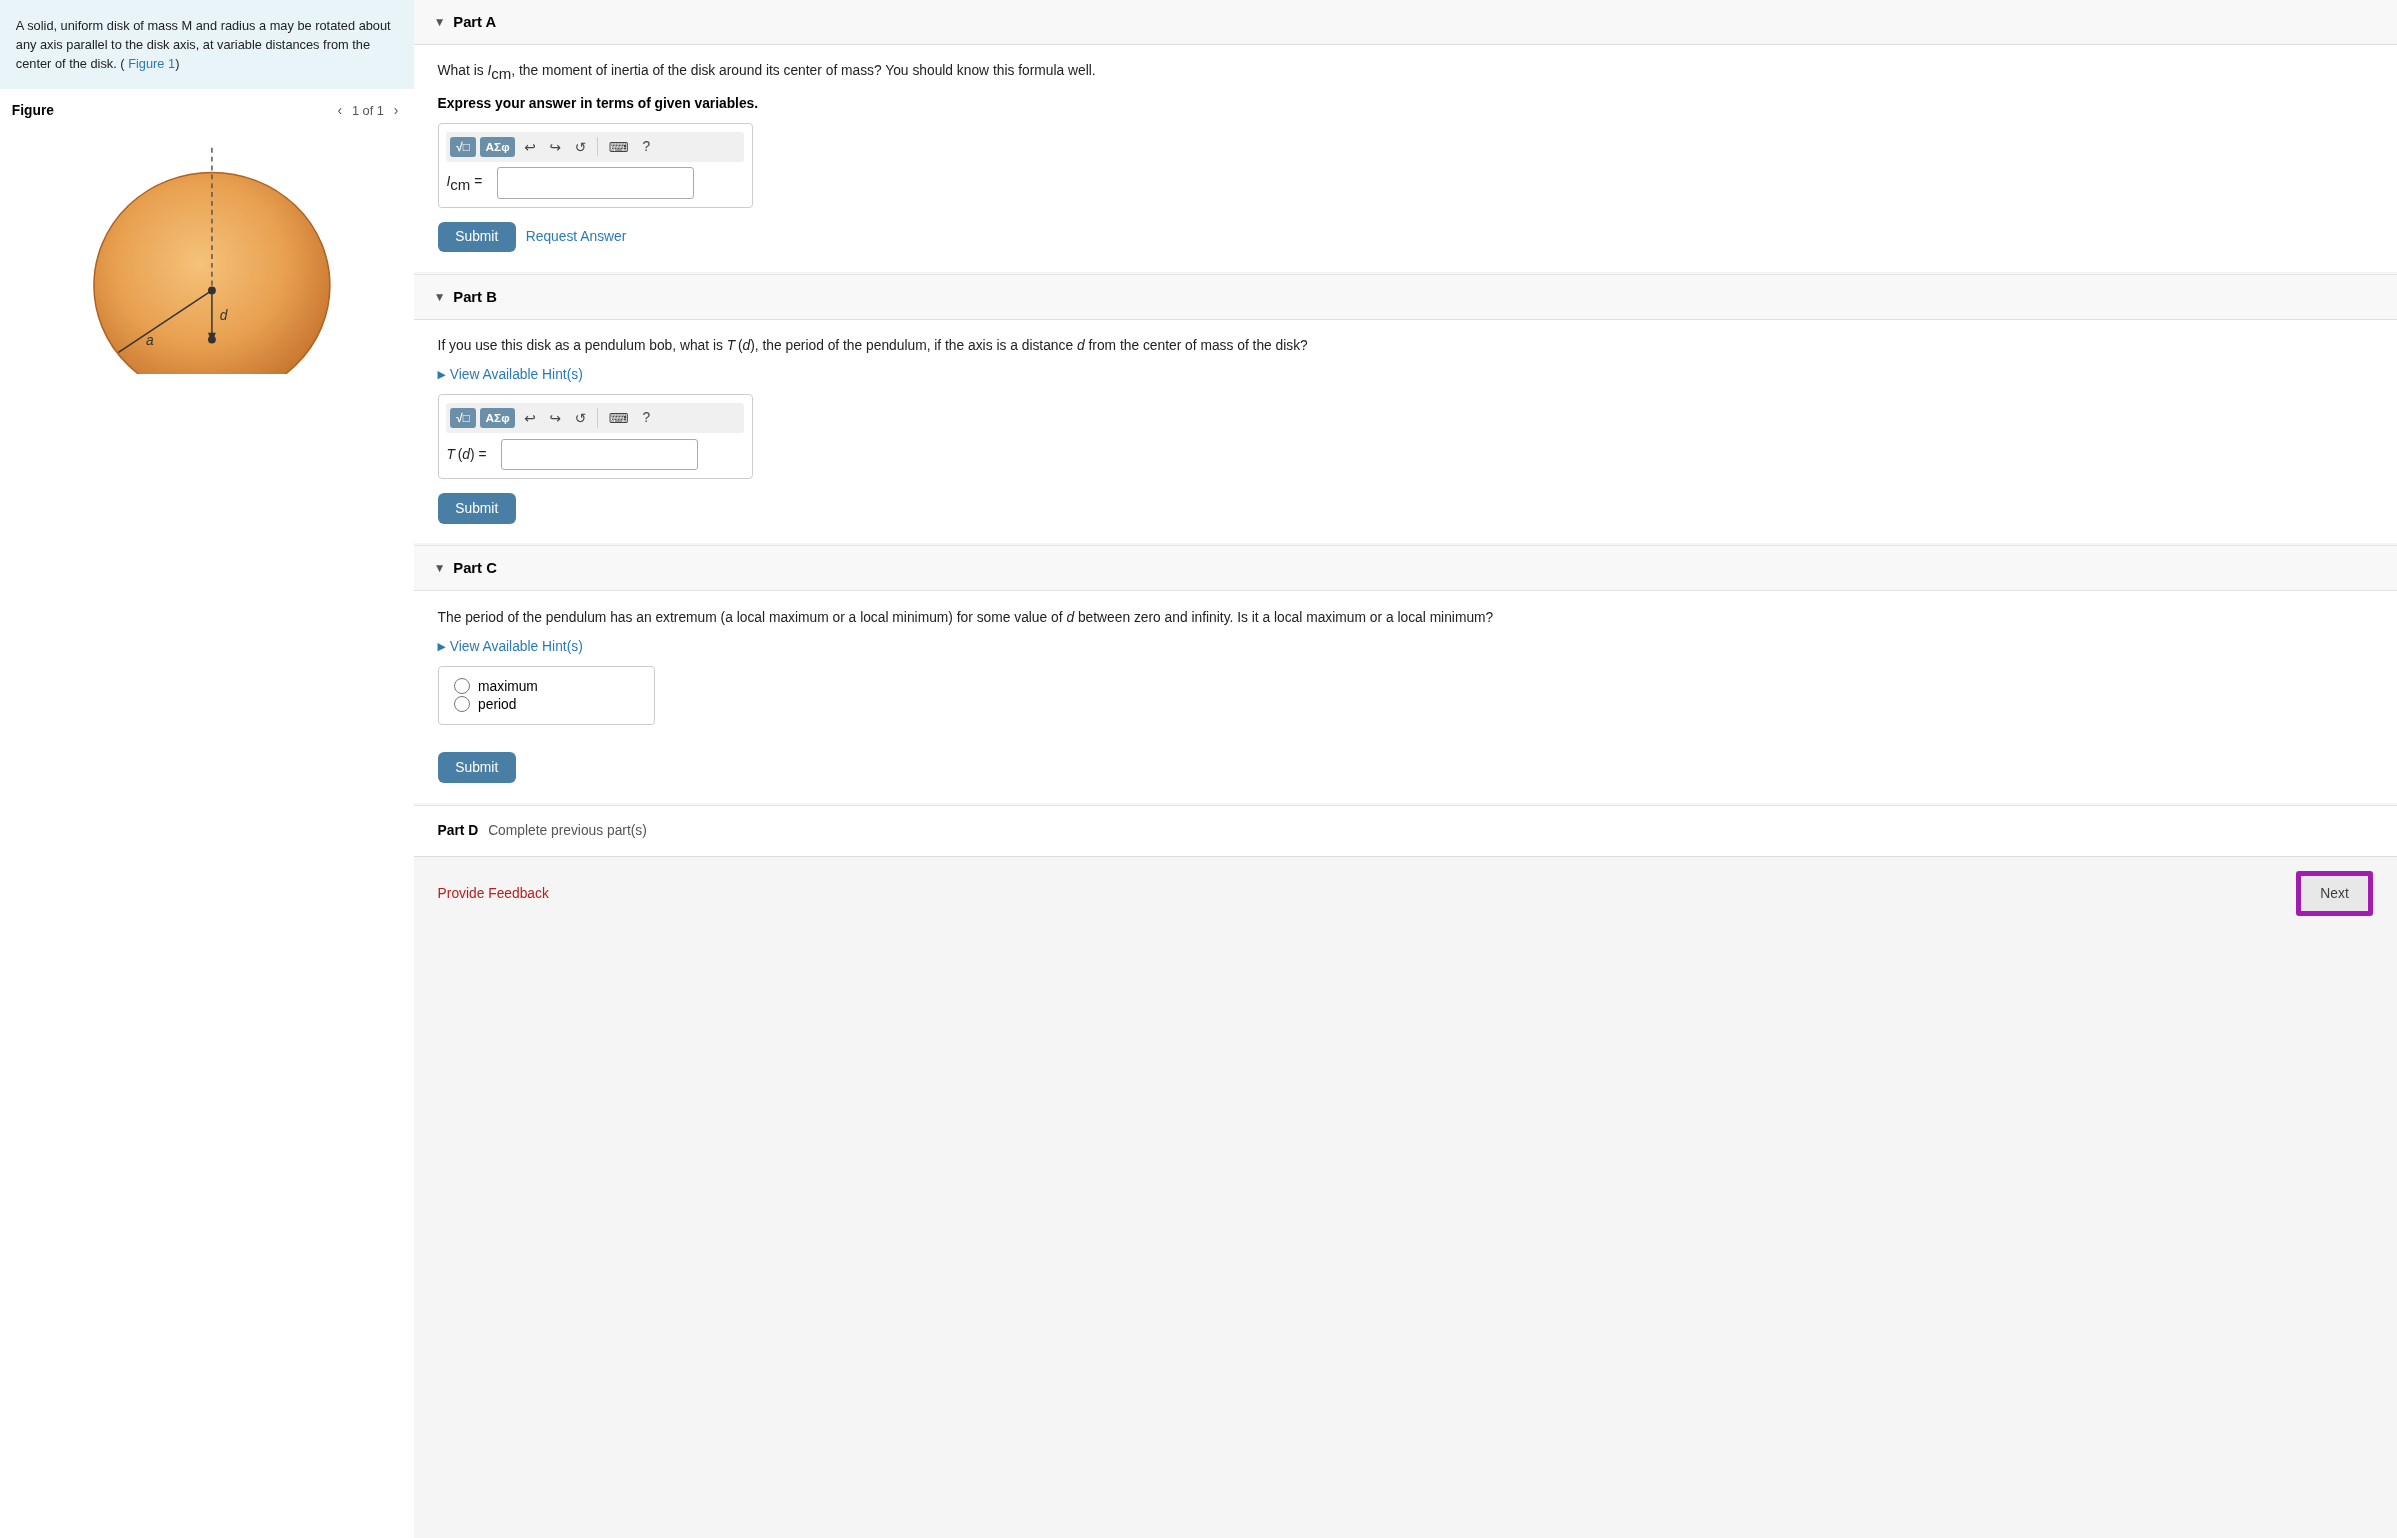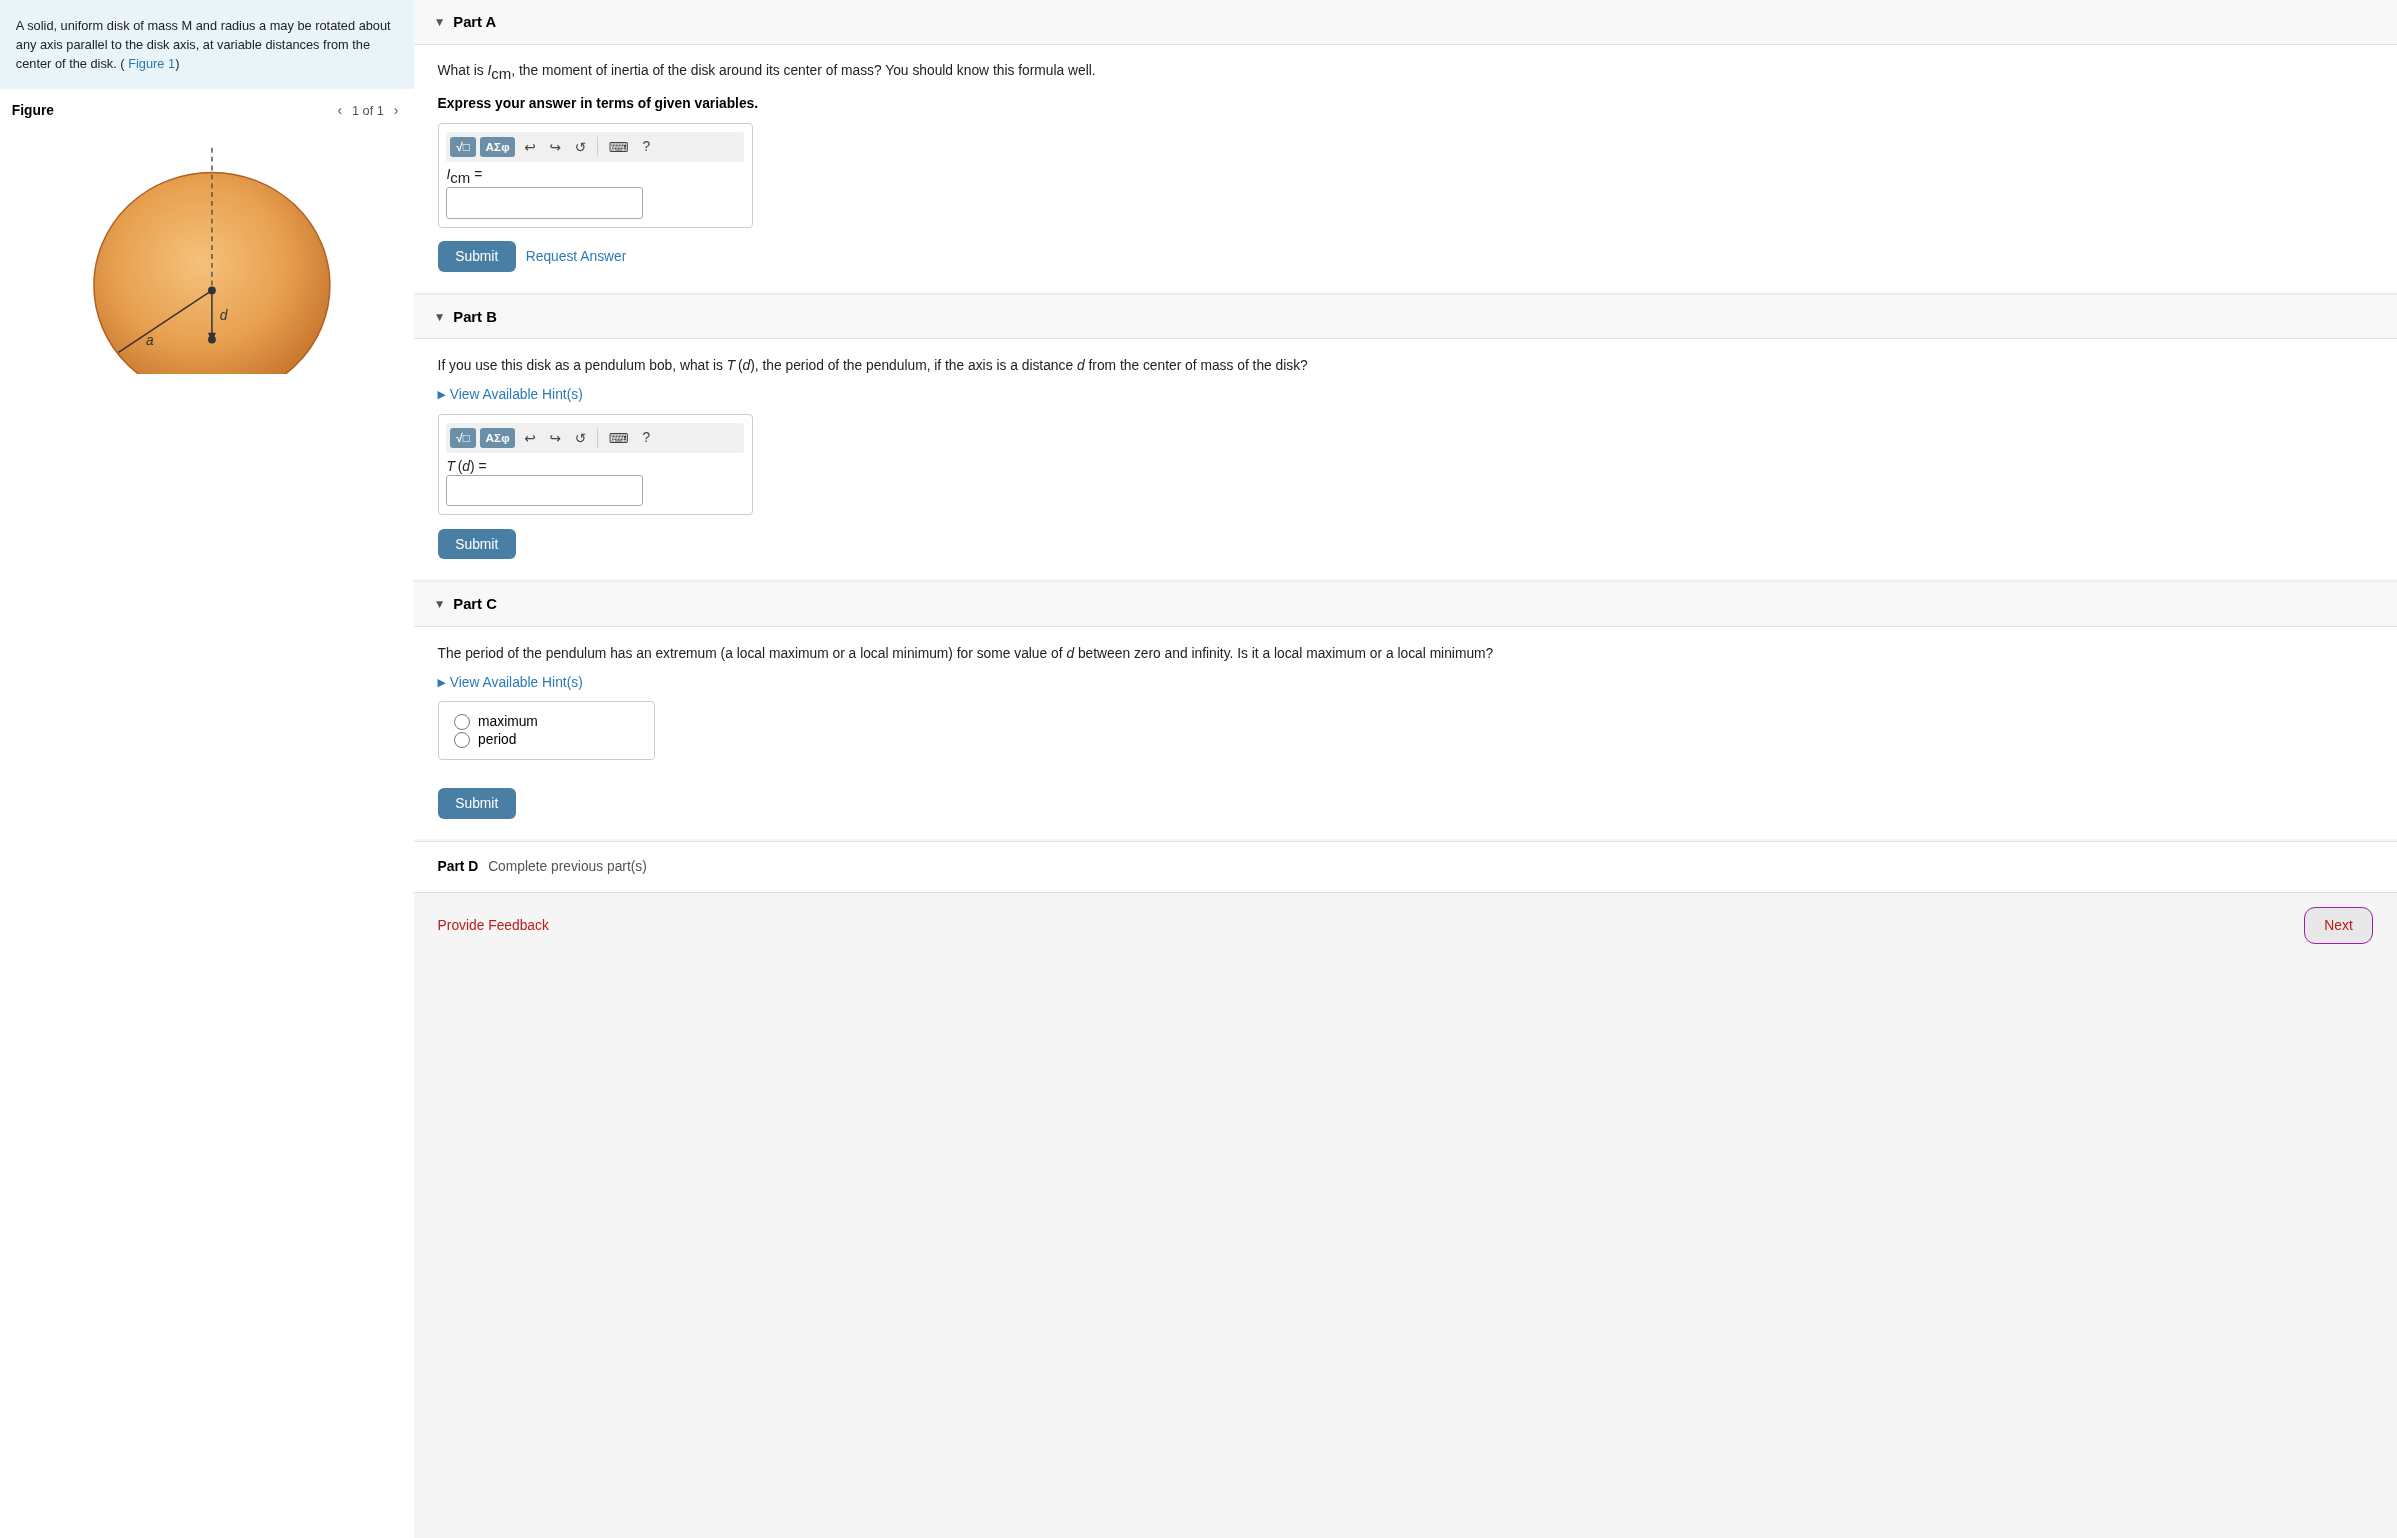--- a/index.html
+++ b/index.html
@@ -140,23 +140,22 @@
       color: #444;
     }
     .toolbar-sep {
       width: 1px;
       height: 19.7px;
       background: #ccc;
       margin: 0 2px;
     }
     .math-field-row {
       display: flex;
-      align-items: flex-start;
-      gap: 1px;
-      flex-direction: column;
+      align-items: center;
+      gap: 15px;
     }
     .math-label {
       font-size: 13.8px;
       color: #222;
       white-space: nowrap;
     }
     .math-input {
       border: 1px solid #aaa;
       border-radius: 3px;
       padding: 3.9px 7.9px;
@@ -251,26 +250,26 @@
     .provide-feedback-link {
       color: #b91c1c;
       font-size: 13.8px;
       text-decoration: none;
       cursor: pointer;
       background: none;
       border: none;
     }
     .btn-next {
       background: #e8e8e8;
-      border: 1px solid #a21caf;
-      border-radius: 11px;
+      border: 5px solid #a21caf;
+      border-radius: 3px;
       padding: 9.9px 19.7px;
       font-size: 13.8px;
       cursor: pointer;
-      color: #b91c1c;
+      color: #404040;
     }
     sub { font-size: 15px; }
     .divider-line {
       border: none;
       border-top: 1px solid #e5e5e5;
       margin: 0;
     }
   </style>
 </head>
 <body>

